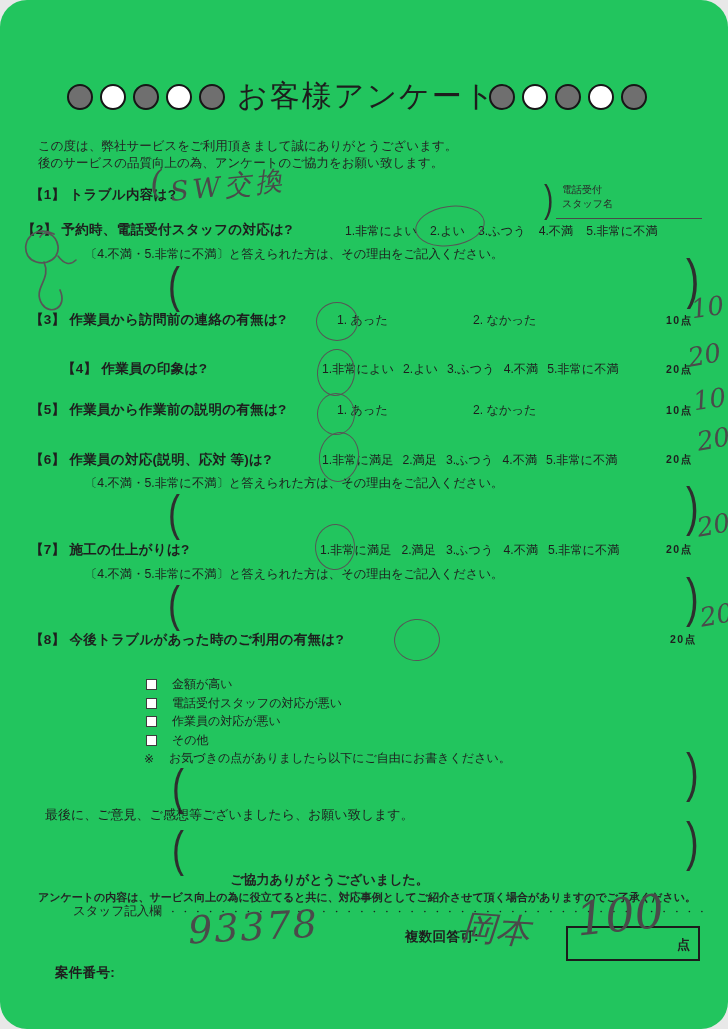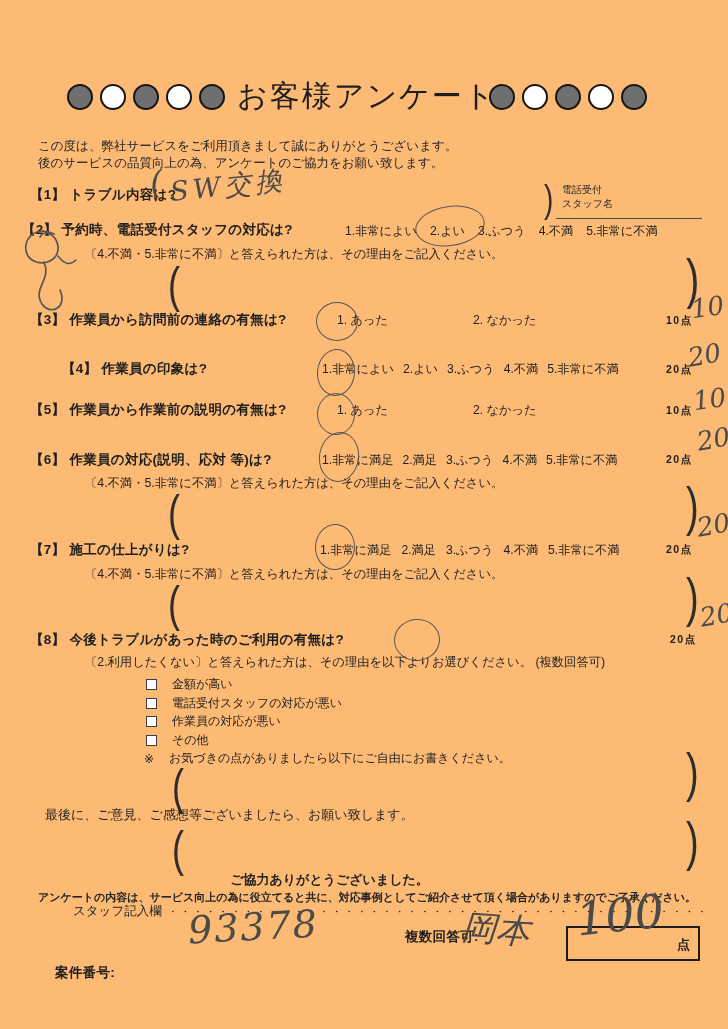--- a/index.html
+++ b/index.html
@@ -1,17 +1,17 @@
 <!DOCTYPE html>
 <html><head>
 <meta charset="utf-8">
 <style>
   html,body{margin:0;padding:0;background:#e8e8e8;}
-  .page{position:relative;width:728px;height:1029px;background:#fdba74;overflow:hidden;
-        font-family:"Liberation Sans","DejaVu Sans",sans-serif;color:#222;}
+  .page{position:relative;width:728px;height:1029px;background:#22c55e;overflow:hidden;
+        font-family:"Liberation Sans","DejaVu Sans",sans-serif;color:#222;border-radius:27px;}
   .abs{position:absolute;white-space:nowrap;}
   .title{font-size:30px;font-weight:500;letter-spacing:2px;color:#1d1d1d;}
   .dots{display:flex;gap:7px;}
   .dot{width:26px;height:26px;border-radius:50%;border:2px solid #161616;box-sizing:border-box;background:#fff;}
   .dot.filled{background:#6f6f6f;}
   .intro{font-size:12.5px;line-height:17px;color:#242424;}
   .qlabel{font-size:13.5px;font-weight:600;color:#1e1e1e;letter-spacing:0.3px;}
   .opts{display:flex;font-size:12.2px;font-weight:500;color:#1e1e1e;}
   .note{font-size:12.3px;font-weight:500;color:#1e1e1e;}
   .score{font-size:10.5px;font-weight:600;letter-spacing:1.5px;color:#1e1e1e;}
@@ -136,21 +136,20 @@
   <div class="abs score" style="left:666px;top:543px;">20点</div>
   <div class="abs hw" style="left:697px;top:512px;font-size:26px;transform:rotate(-10deg);">20</div>
   <div class="abs note" style="left:85px;top:566px;">〔4.不満・5.非常に不満〕と答えられた方は、その理由をご記入ください。</div>
   <div class="abs paren" style="left:168px;top:579px;">(</div>
   <div class="abs paren" style="left:686px;top:571px;font-size:38px;">)</div>
 
   <div class="abs qlabel" style="left:30px;top:631px;">【8】 今後トラブルがあった時のご利用の有無は?</div>
   <div class="sel" style="left:394px;top:619px;width:44px;height:40px;transform:rotate(-5deg);"></div>
   <div class="abs score" style="left:670px;top:633px;">20点</div>
   <div class="abs hw" style="left:700px;top:602px;font-size:26px;transform:rotate(-10deg);">20</div>
-  <div class="abs note" style="left:85px;top:654px;">〔2.利用したくない〕と答えられた方は、その理由を以下よりお選びください。 (複数回答可)</div>
 
   <div class="abs cbrow" style="left:146px;top:676px;">
     <span class="cbbox"></span>
     <span>金額が高い</span>
   </div>
   <div class="abs cbrow" style="left:146px;top:695px;">
     <span class="cbbox"></span>
     <span>電話受付スタッフの対応が悪い</span>
   </div>
   <div class="abs cbrow" style="left:146px;top:713px;">

